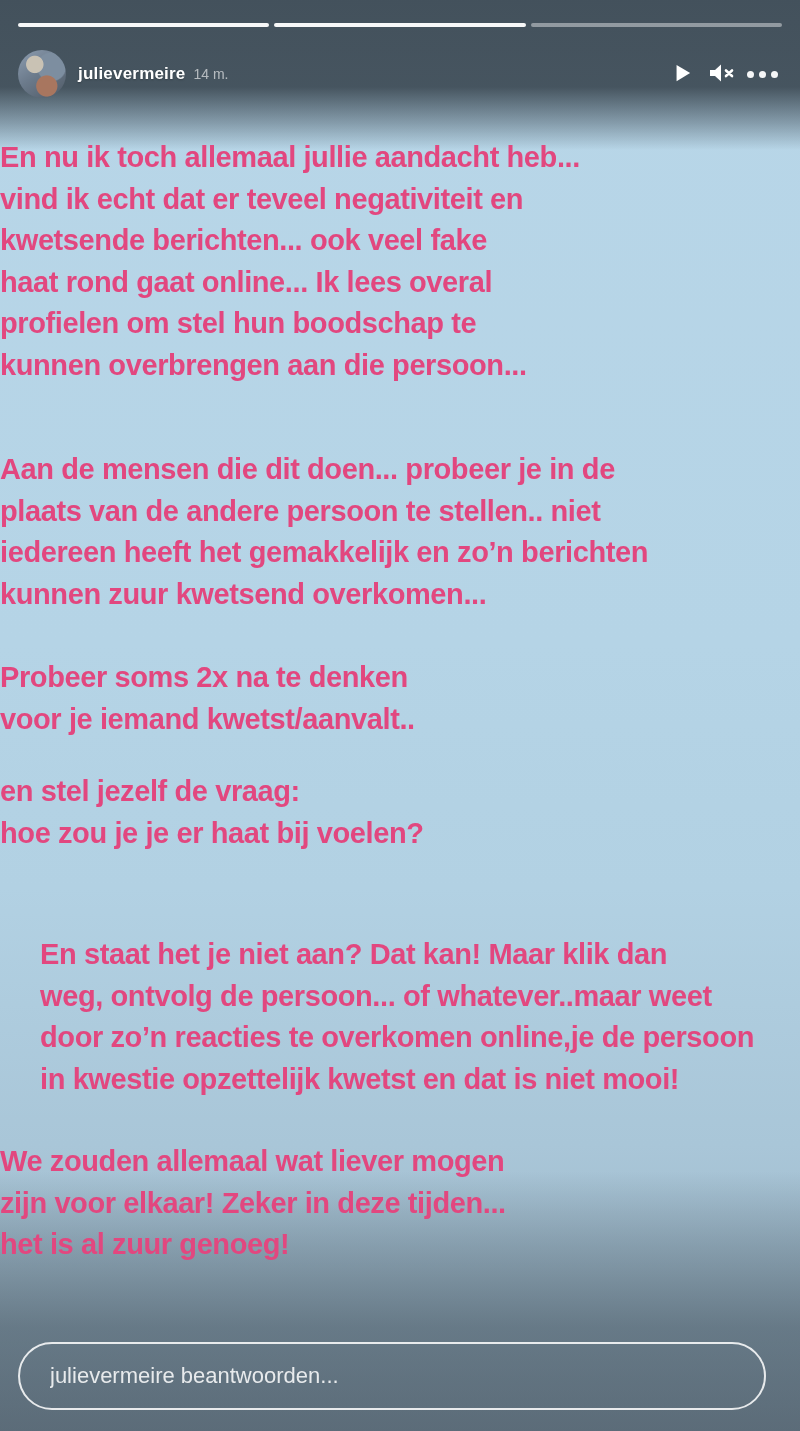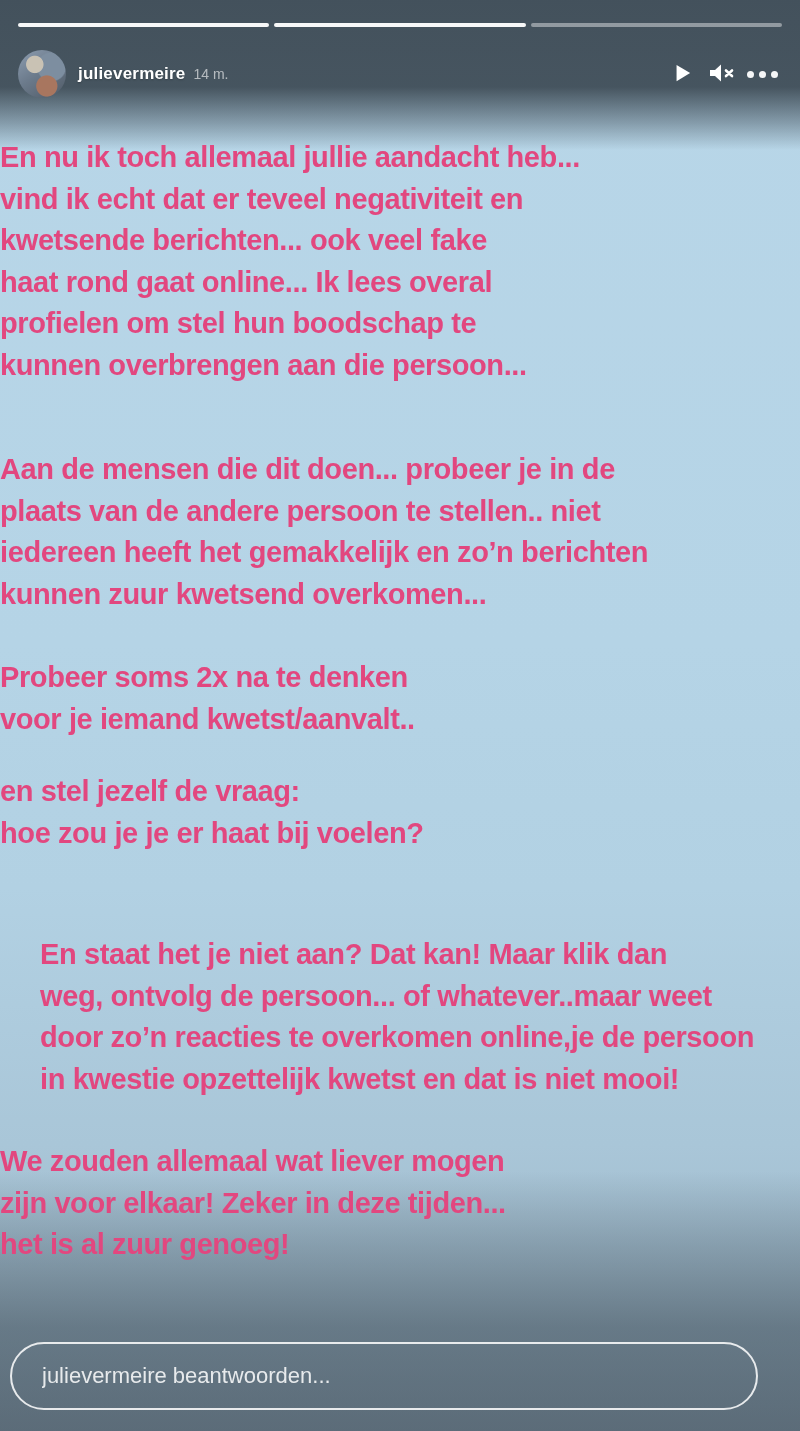--- a/index.html
+++ b/index.html
@@ -99,21 +99,21 @@
   }
   .p1 { top: 137px; }
   .p2 { top: 449px; }
   .p3 { top: 657px; }
   .p4 { top: 771px; }
   .p5 { top: 934px; padding-left: 40px; }
   .p6 { top: 1141px; }
 
   
   .reply-bar {
-    position: absolute; left: 10px; top: 1342px; width: 748px; height: 68px;
+    position: absolute; left: 18px; top: 1342px; width: 748px; height: 68px;
     z-index: 6;
   }
   .reply-input {
     width: 100%; height: 100%;
     background: transparent;
     border: 2px solid rgba(255,255,255,0.85);
     border-radius: 36px;
     color: #ffffff;
     font-family: "Liberation Sans", sans-serif;
     font-size: 22px;

